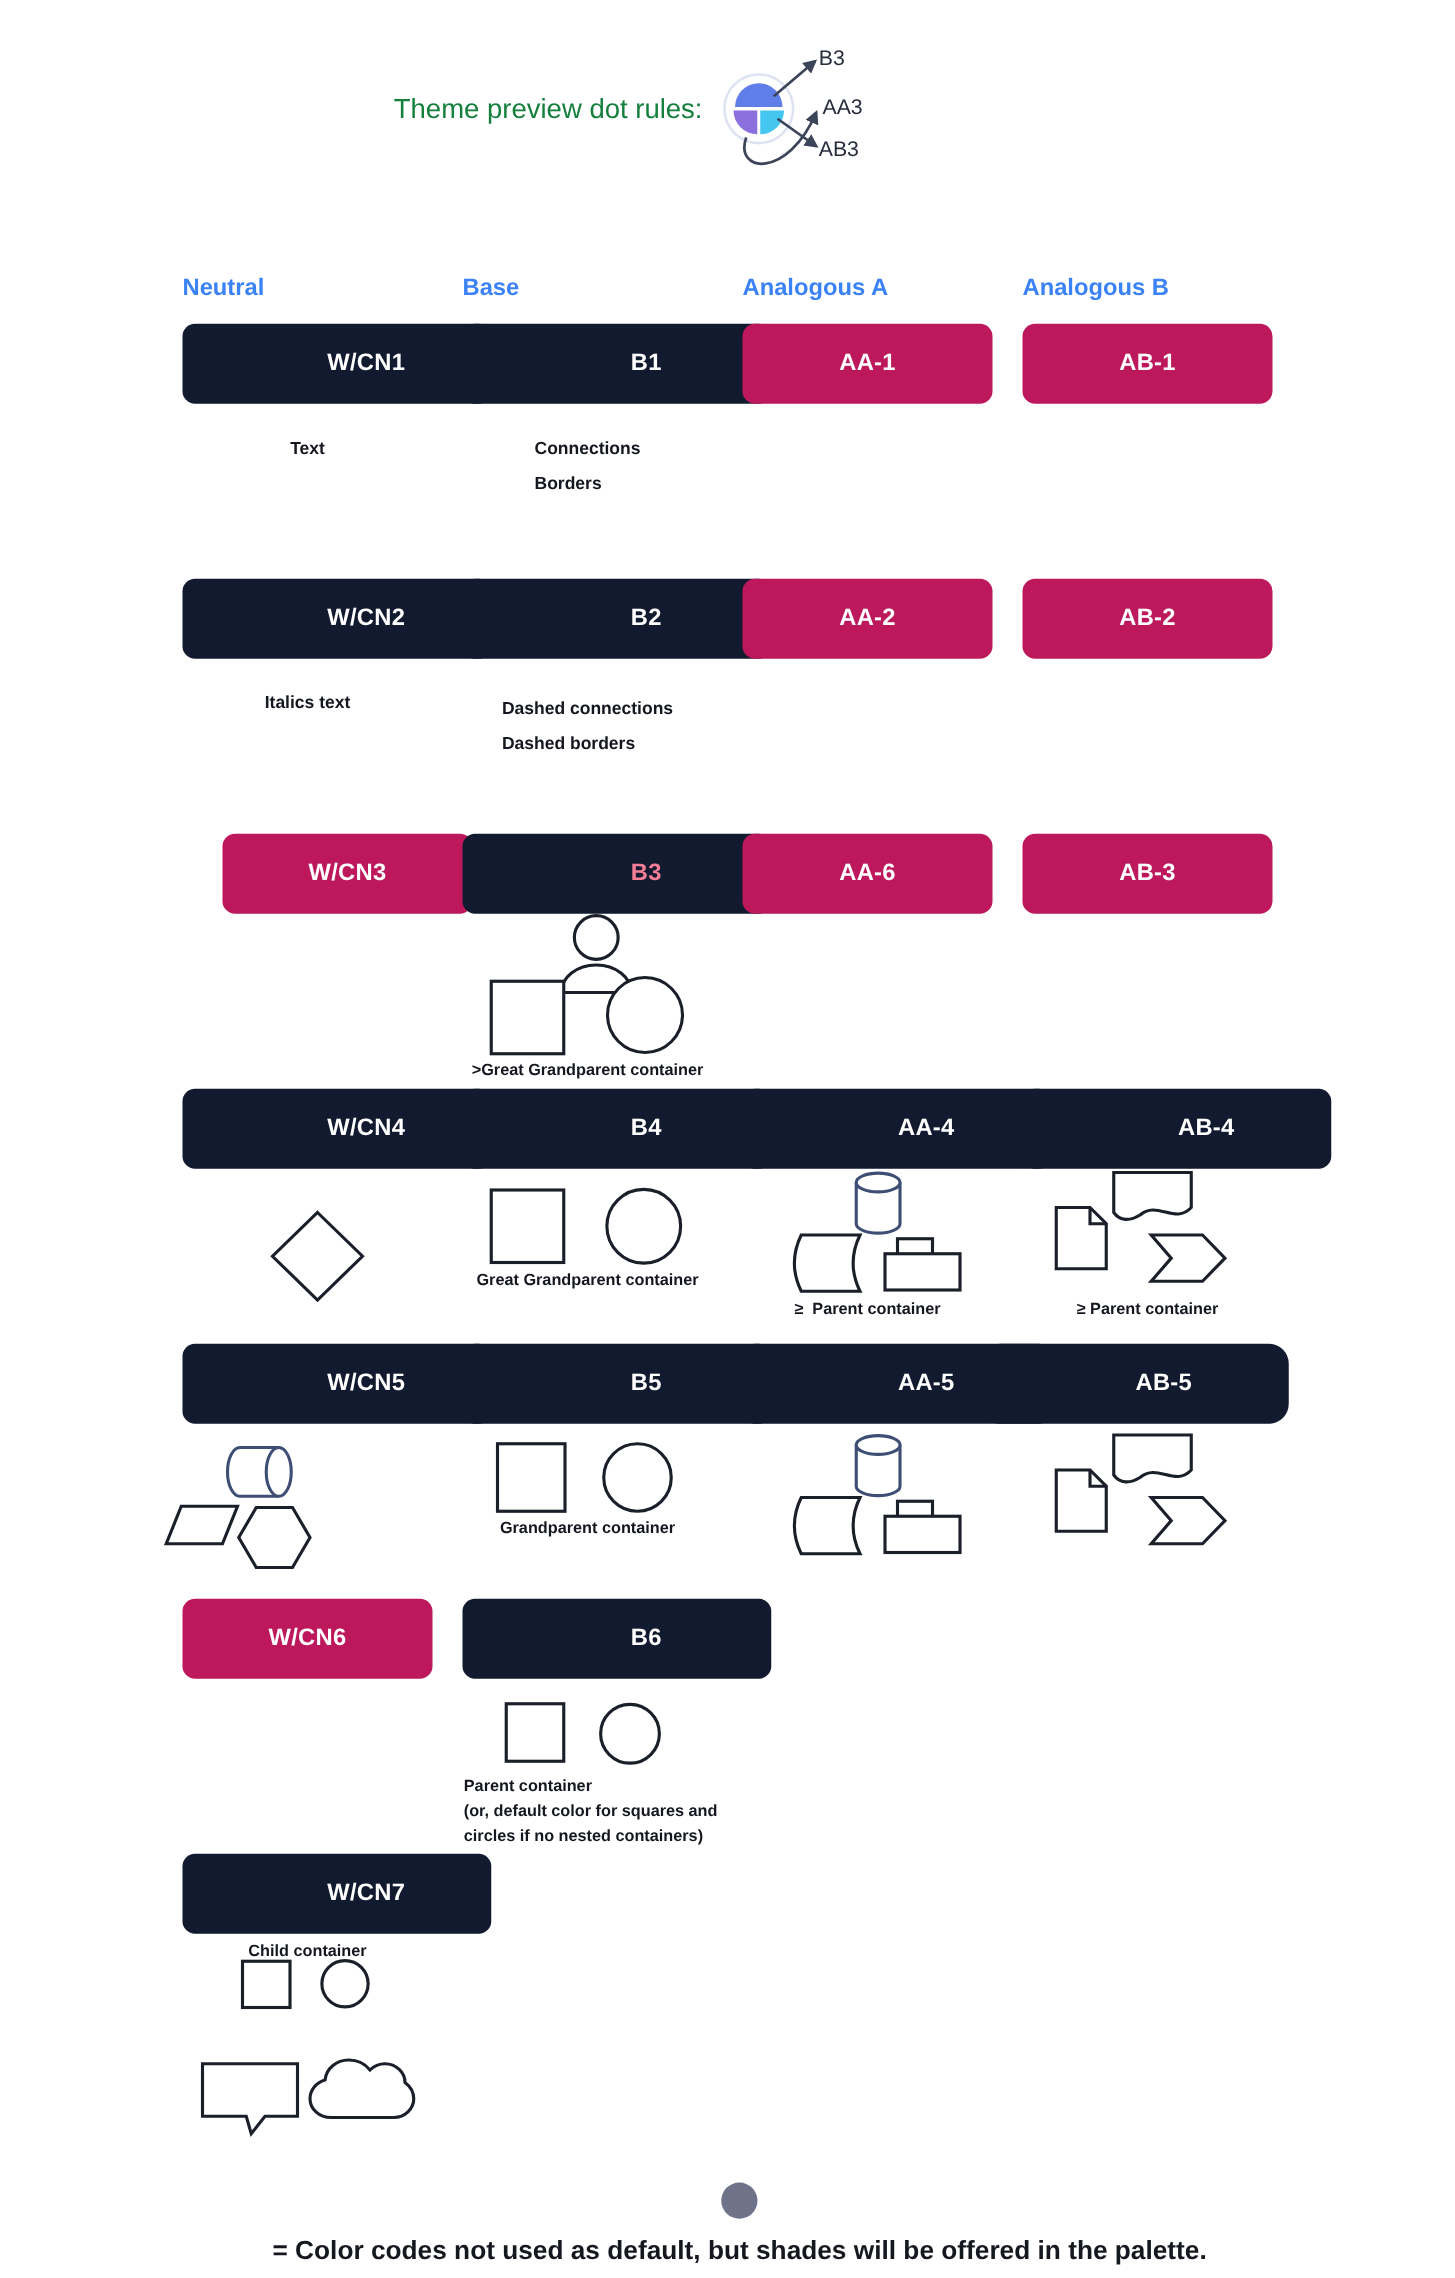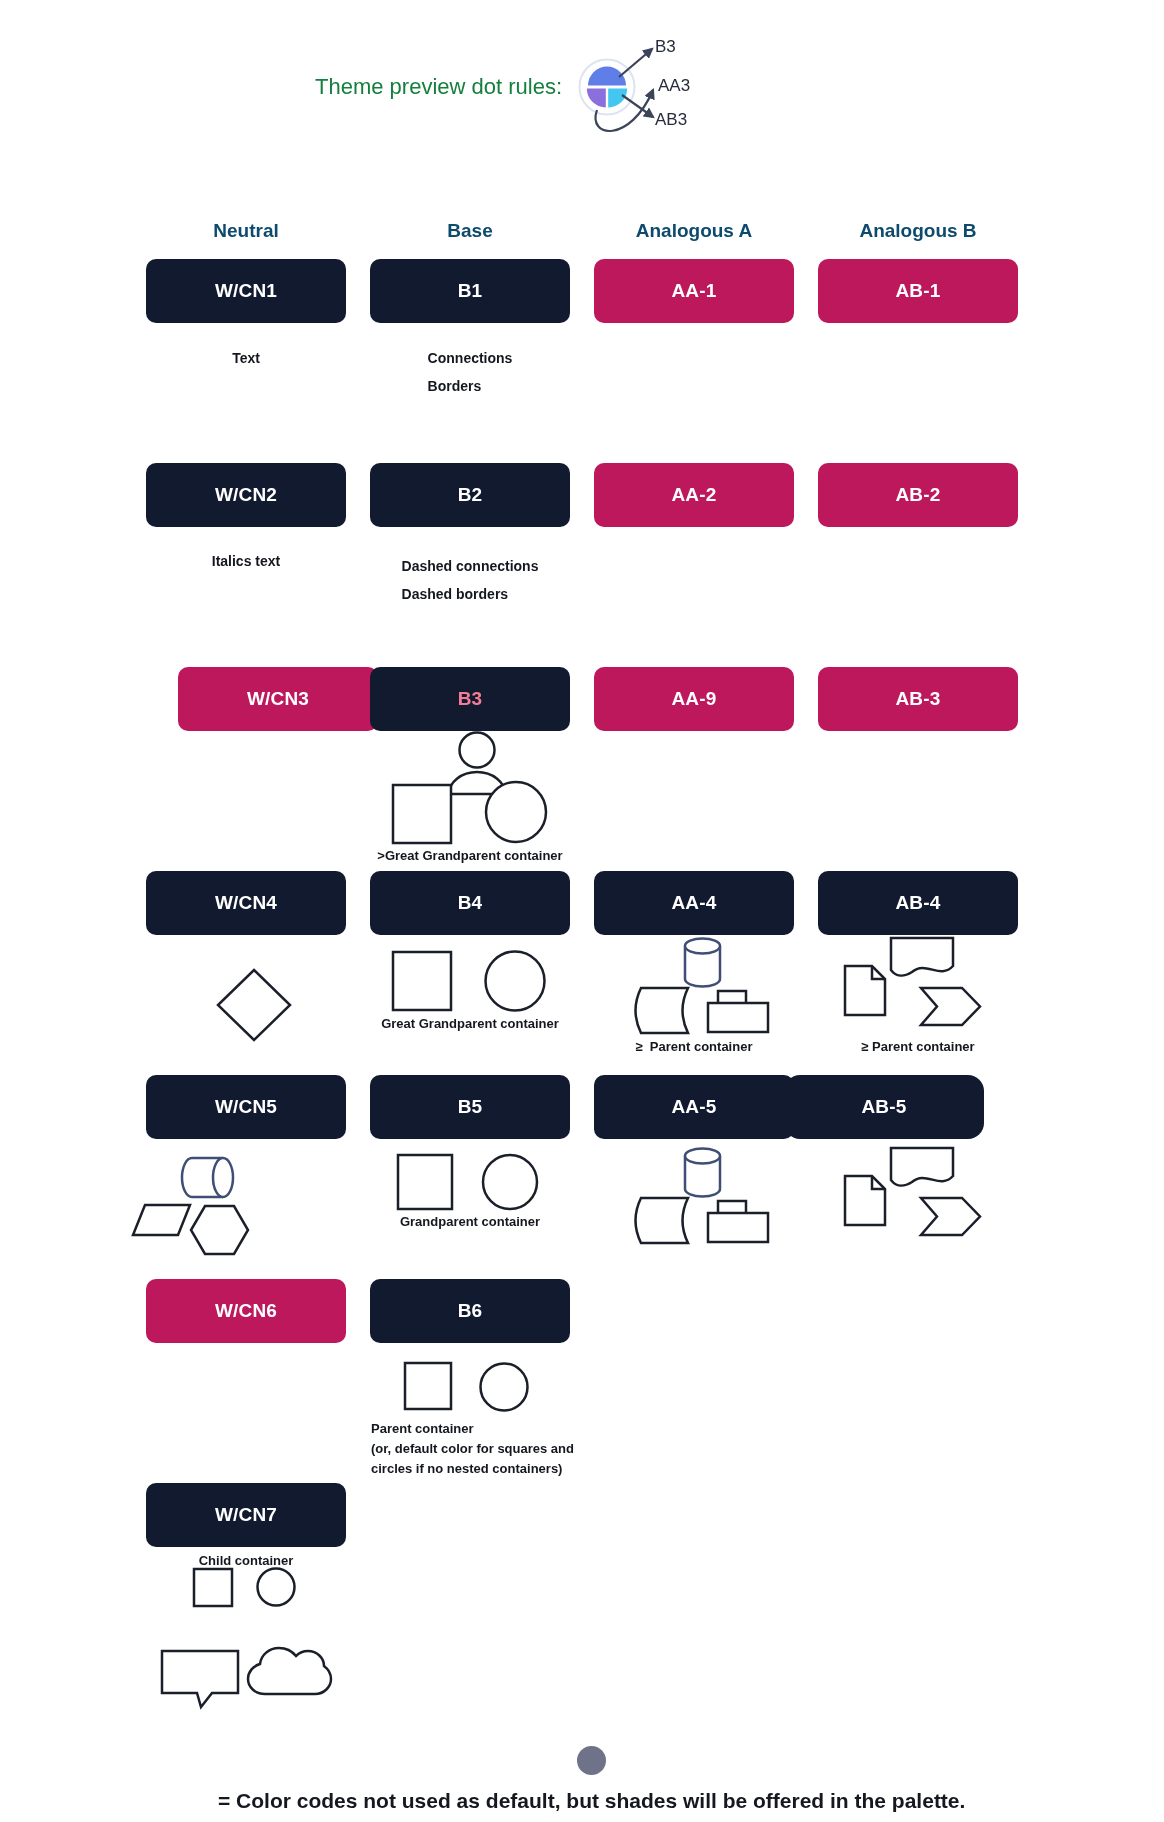--- a/index.html
+++ b/index.html
@@ -1,24 +1,24 @@
 <!DOCTYPE html>
 <html><head>
 <meta charset="utf-8">
 <style>
   html,body{margin:0;padding:0;background:#ffffff;}
   body{font-family:"Liberation Sans","DejaVu Sans",sans-serif;}
   .canvas{position:relative;width:1164px;height:1822px;background:#fff;overflow:hidden;color:#14171f;}
   .abs{position:absolute;}
   .title{font-size:22px;font-weight:500;color:#15803d;}
   .dot-label{font-size:17px;color:#262c3c;}
-  .col-header{width:200px;text-align:center;font-size:19px;font-weight:bold;color:#0c4a6e;}
+  .col-header{width:200px;text-align:left;font-size:19px;font-weight:bold;color:#3b82f6;}
   .box{width:200px;height:64px;border-radius:10px;display:flex;align-items:center;justify-content:center;
        font-size:19px;font-weight:bold;color:#ffffff;letter-spacing:.2px;}
-  .dark{background:#121a2f;}
+  .dark{background:#121a2f;padding-left:47px;}
   .gray{background:#be185d;}
   .pink{color:#f47e95;}
   .caption{font-weight:bold;color:#14171f;}
   .pre{white-space:pre;}
   .cap-lg{font-size:14px;line-height:28px;}
   .cap-sm{font-size:13px;line-height:20px;}
   .center200{width:200px;text-align:center;}
   .center250{width:250px;text-align:center;}
   .block-center{width:200px;display:flex;justify-content:center;}
   .block-left{text-align:left;}
@@ -82,21 +82,21 @@
   <div class="abs caption cap-lg center200" style="left:146px;top:547px;">Italics text</div>
   <div class="abs block-center" style="left:370px;top:552px;">
     <div class="caption cap-lg block-left">
       <div>Dashed connections</div>
       <div>Dashed borders</div>
     </div>
   </div>
 
   <div class="abs box gray" style="left:146px;top:667px;margin-left:32px;">W/CN3</div>
   <div class="abs box dark pink" style="left:370px;top:667px;">B3</div>
-  <div class="abs box gray" style="left:594px;top:667px;">AA-9</div>
+  <div class="abs box gray" style="left:594px;top:667px;">AA-6</div>
   <div class="abs box gray" style="left:818px;top:667px;">AB-3</div>
 
   <svg class="abs" style="left:385px;top:726px;" width="170" height="122" viewBox="0 0 170 122">
     <circle cx="92" cy="24" r="17.5" fill="#fff" stroke="#1b1f2a" stroke-width="2.5"></circle>
     <path d="M 64,68 A 28,22 0 0 1 120,68 Z" fill="#fff" stroke="#1b1f2a" stroke-width="2.5"></path>
     <rect x="8" y="59" width="58" height="58" fill="#fff" stroke="#1b1f2a" stroke-width="2.5"></rect>
     <circle cx="131" cy="86" r="30" fill="#fff" stroke="#1b1f2a" stroke-width="2.5"></circle>
   </svg>
   <div class="abs caption cap-sm center250" style="left:345px;top:846px;">&gt;Great Grandparent container</div>
 

